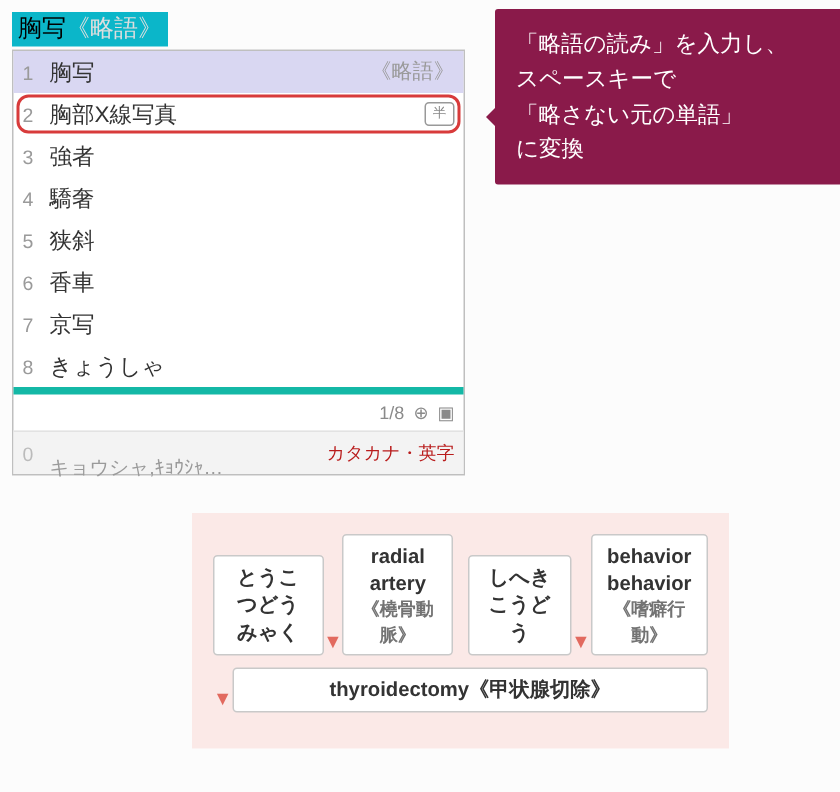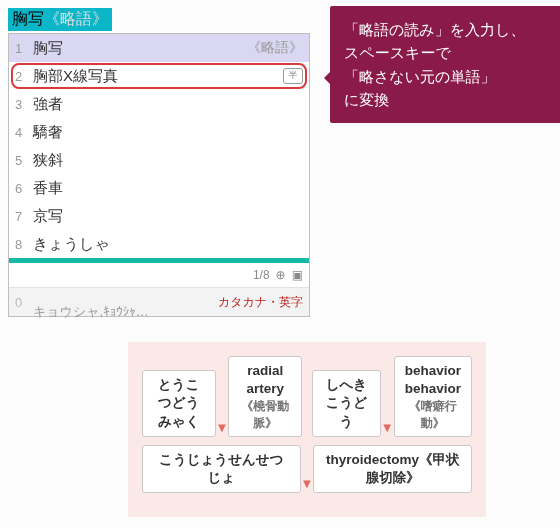--- a/index.html
+++ b/index.html
@@ -121,23 +121,20 @@
           </div>
         <div class="ex-arrow">▼</div>
         <div class="ex-box">
           <span>behavior behavior</span>
           <span class="sub">《嗜癖行動》</span>
         </div>
       </div>
     </div>
     <div class="ex-row single">
       <div class="ex-col">
-        <div class="ex-box" style="max-width:190px;margin:0 auto;">
-            <span>こうじょうせんせつじょ</span>
-          </div>
         <div class="ex-arrow">▼</div>
         <div class="ex-box">
             <span>thyroidectomy《甲状腺切除》</span>
           </div>
       </div>
     </div>
   </div>
 
 </div>
 

